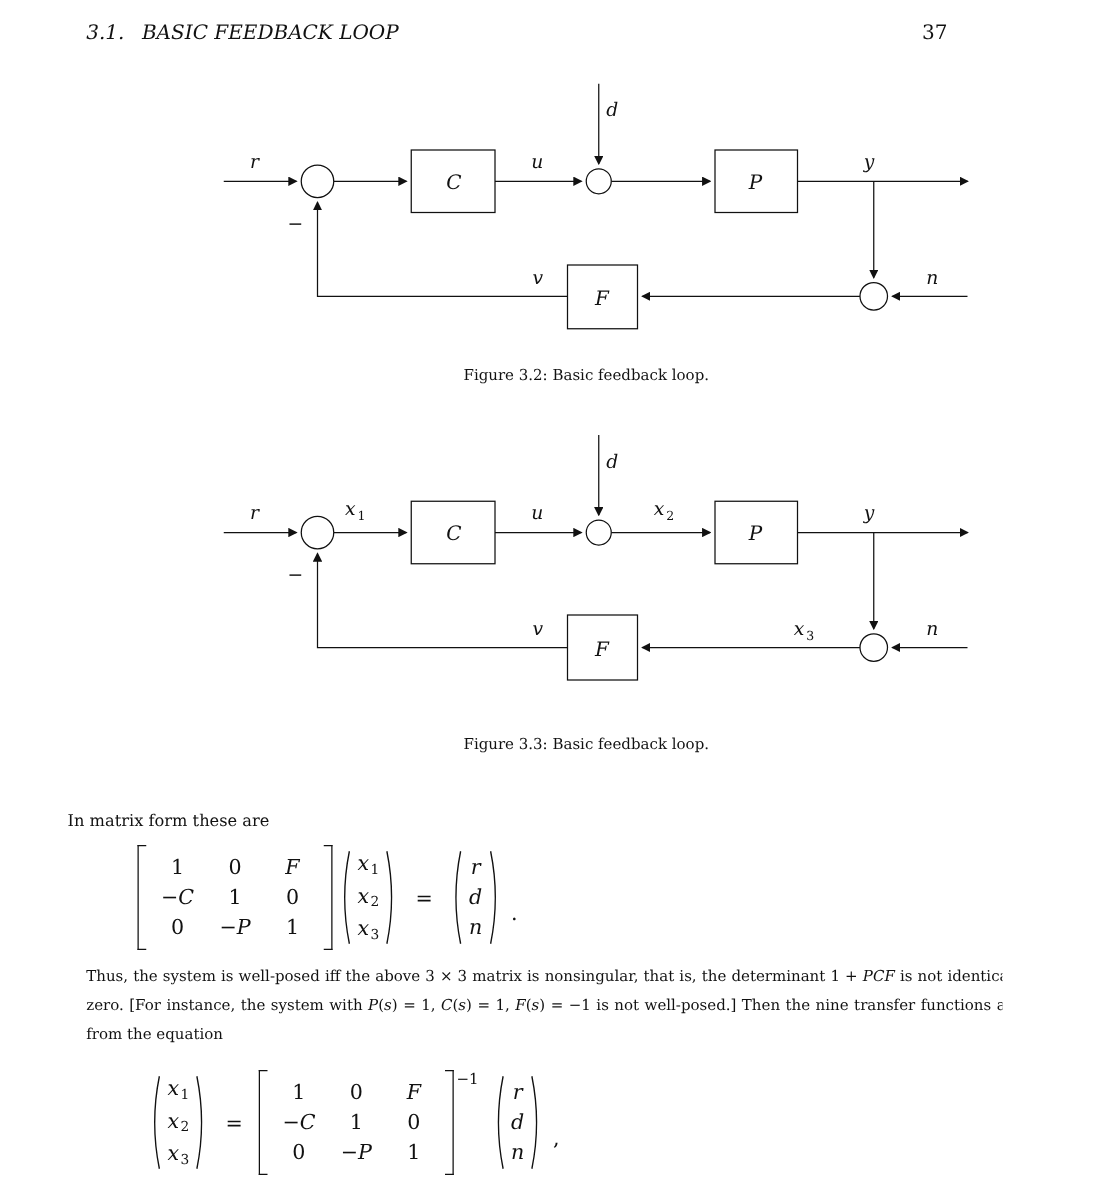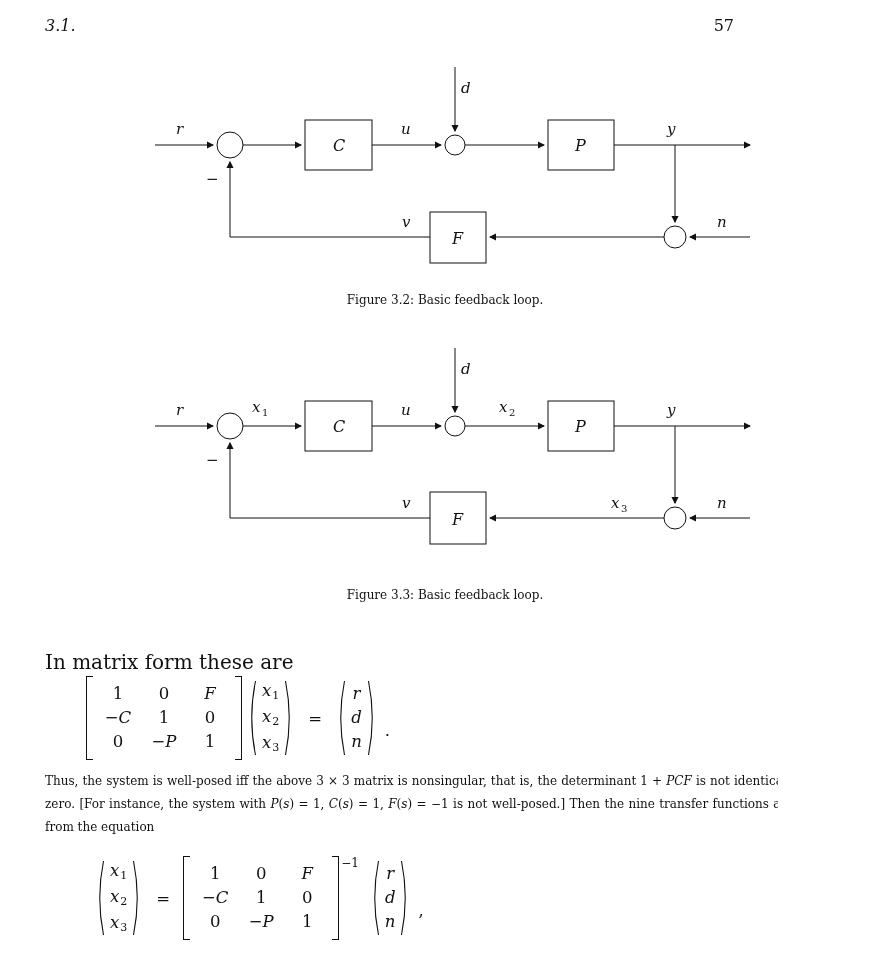--- a/index.html
+++ b/index.html
@@ -1,26 +1,26 @@
 <!DOCTYPE html>
 <html><head>
 <meta charset="utf-8">
 <style>
   *{margin:0;padding:0;box-sizing:border-box;}
   html,body{background:#fff;}
   .page{position:relative;width:778px;height:956px;background:#ffffff;color:#111;
-        font-family:"DejaVu Serif",serif;overflow:hidden;}
+        font-family:"DejaVu Serif",serif;overflow:hidden;margin-left:24px;}
   .hdr{position:absolute;top:16px;left:45px;right:44px;display:flex;justify-content:space-between;
        font-size:16px;}
   .hdr .sec{font-style:italic;}
   .hdr .ttl{font-style:italic;margin-left:14px;}
   .hdr .left{display:flex;}
   .fig{position:absolute;left:0;}
   .caption{position:absolute;left:0;width:890px;text-align:center;font-size:12px;}
-  .intro{position:absolute;left:45px;top:650px;font-size:20px;}
+  .intro{position:absolute;left:30px;top:650px;font-size:13px;}
   .para{position:absolute;left:45px;top:770px;width:806px;font-size:12px;line-height:23px;
         text-align:justify;}
   .it{font-style:italic;}
   .eq{position:absolute;display:flex;align-items:center;}
   .mat{display:flex;flex-direction:column;justify-content:center;padding:4px 2px;}
   .mrow{display:flex;}
   .mc{display:inline-block;width:46px;text-align:center;font-size:16.5px;line-height:24px;}
   .brk{width:7px;align-self:stretch;border-top:1px solid #111;border-bottom:1px solid #111;}
   .brk.l{border-left:1px solid #111;}
   .brk.r{border-right:1px solid #111;}
@@ -40,22 +40,23 @@
   .svs{font-family:"DejaVu Serif",serif;font-size:10px;fill:#111;}
 </style>
 </head>
 <body>
 
 <div class="page">
 
   <div class="hdr">
     <span class="left">
         <span class="sec">3.1.</span>
+        <span class="ttl">BASIC FEEDBACK LOOP</span>
       </span>
-    <span class="num">57</span>
+    <span class="num">37</span>
   </div>
 
   <svg class="fig" style="top:55px" width="890" height="237" viewBox="0 0 890 237">
     <defs>
       <marker id="ah" viewBox="0 0 10 10" refX="8.5" refY="5" markerWidth="7.5" markerHeight="7.5" orient="auto">
         <path d="M0 0 L10 5 L0 10 z" fill="#111"></path>
       </marker>
     </defs>
     <g stroke="#111" stroke-width="1" fill="none">
       <line x1="155" y1="90" x2="213" y2="90" marker-end="url(#ah)"></line>

